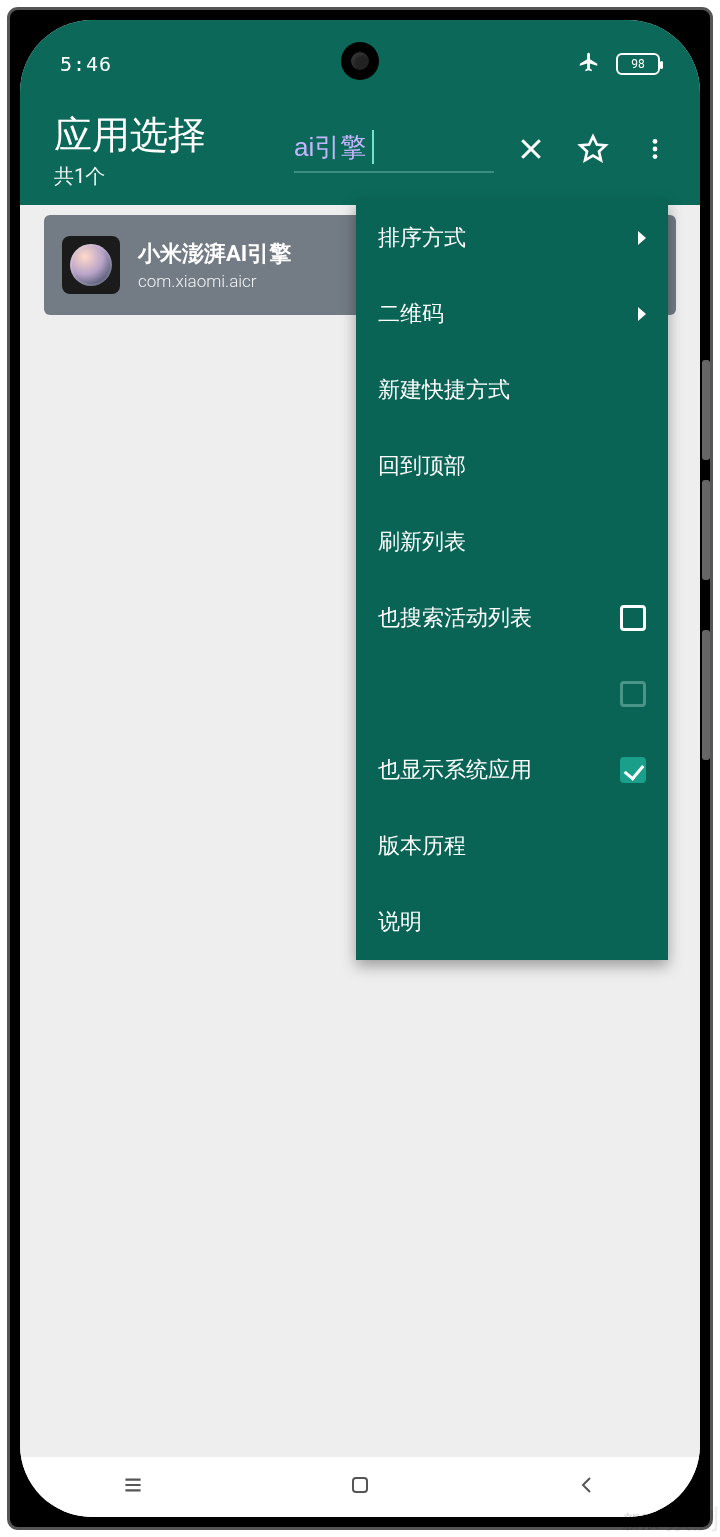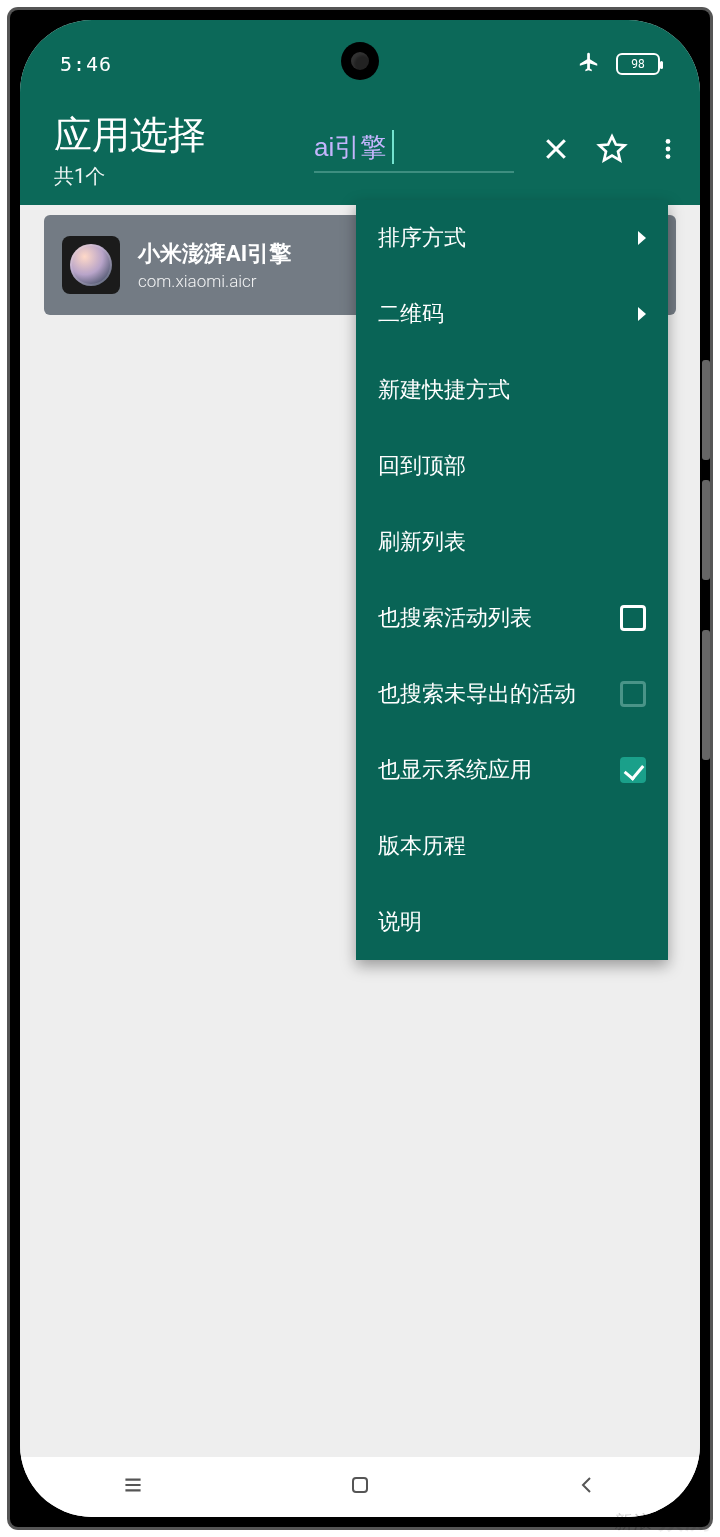--- a/index.html
+++ b/index.html
@@ -65,21 +65,20 @@
 
     
     .app-bar {
       background: #0c6959;
       color: #fff;
       height: 110px;
       display: flex;
       align-items: center;
       padding: 0 14px 0 34px;
       position: relative;
-      gap: 20px;
     }
     .title-block { flex: 0 0 auto; min-width: 200px; }
     .title-main { font-size: 38px; font-weight: 400; margin-bottom: 2px; }
     .title-sub  { font-size: 20px; font-weight: 400; opacity: .95; }
     .search-wrap {
       flex: 1;
       position: relative;
       margin-left: 40px;
       margin-right: 4px;
     }
@@ -191,21 +190,21 @@
       height: 60px;
       background: #ffffff;
       display: flex;
       justify-content: space-around;
       align-items: center;
     }
     .nav-btn { width: 80px; height: 40px; display:flex; align-items:center; justify-content:center; cursor:pointer; }
 
     
     .watermark {
-      position: absolute; right: 8px; bottom: 0;
+      position: absolute; right: 0; bottom: 0;
       color: rgba(0,0,0,.20);
       font-size: 18px;
       letter-spacing: 1px;
     }
     .watermark b { font-size: 26px; font-weight: 700; opacity:.35;}
   </style>
 </head>
 <body>
 
 <div class="device">
@@ -300,21 +299,20 @@
       </div>
       <div class="menu-item">
         <span>刷新列表</span>
       </div>
       <div class="menu-item">
         <span>也搜索活动列表</span>
         <span class="spacer"></span>
         <span class="chk"></span>
       </div>
       <div class="menu-item">
-        <span>也搜索未导出的活动</span>
         <span class="spacer"></span>
         <span class="chk dim"></span>
       </div>
       <div class="menu-item">
         <span>也显示系统应用</span>
         <span class="spacer"></span>
         <span class="chk on"></span>
       </div>
       <div class="menu-item">
         <span>版本历程</span>

